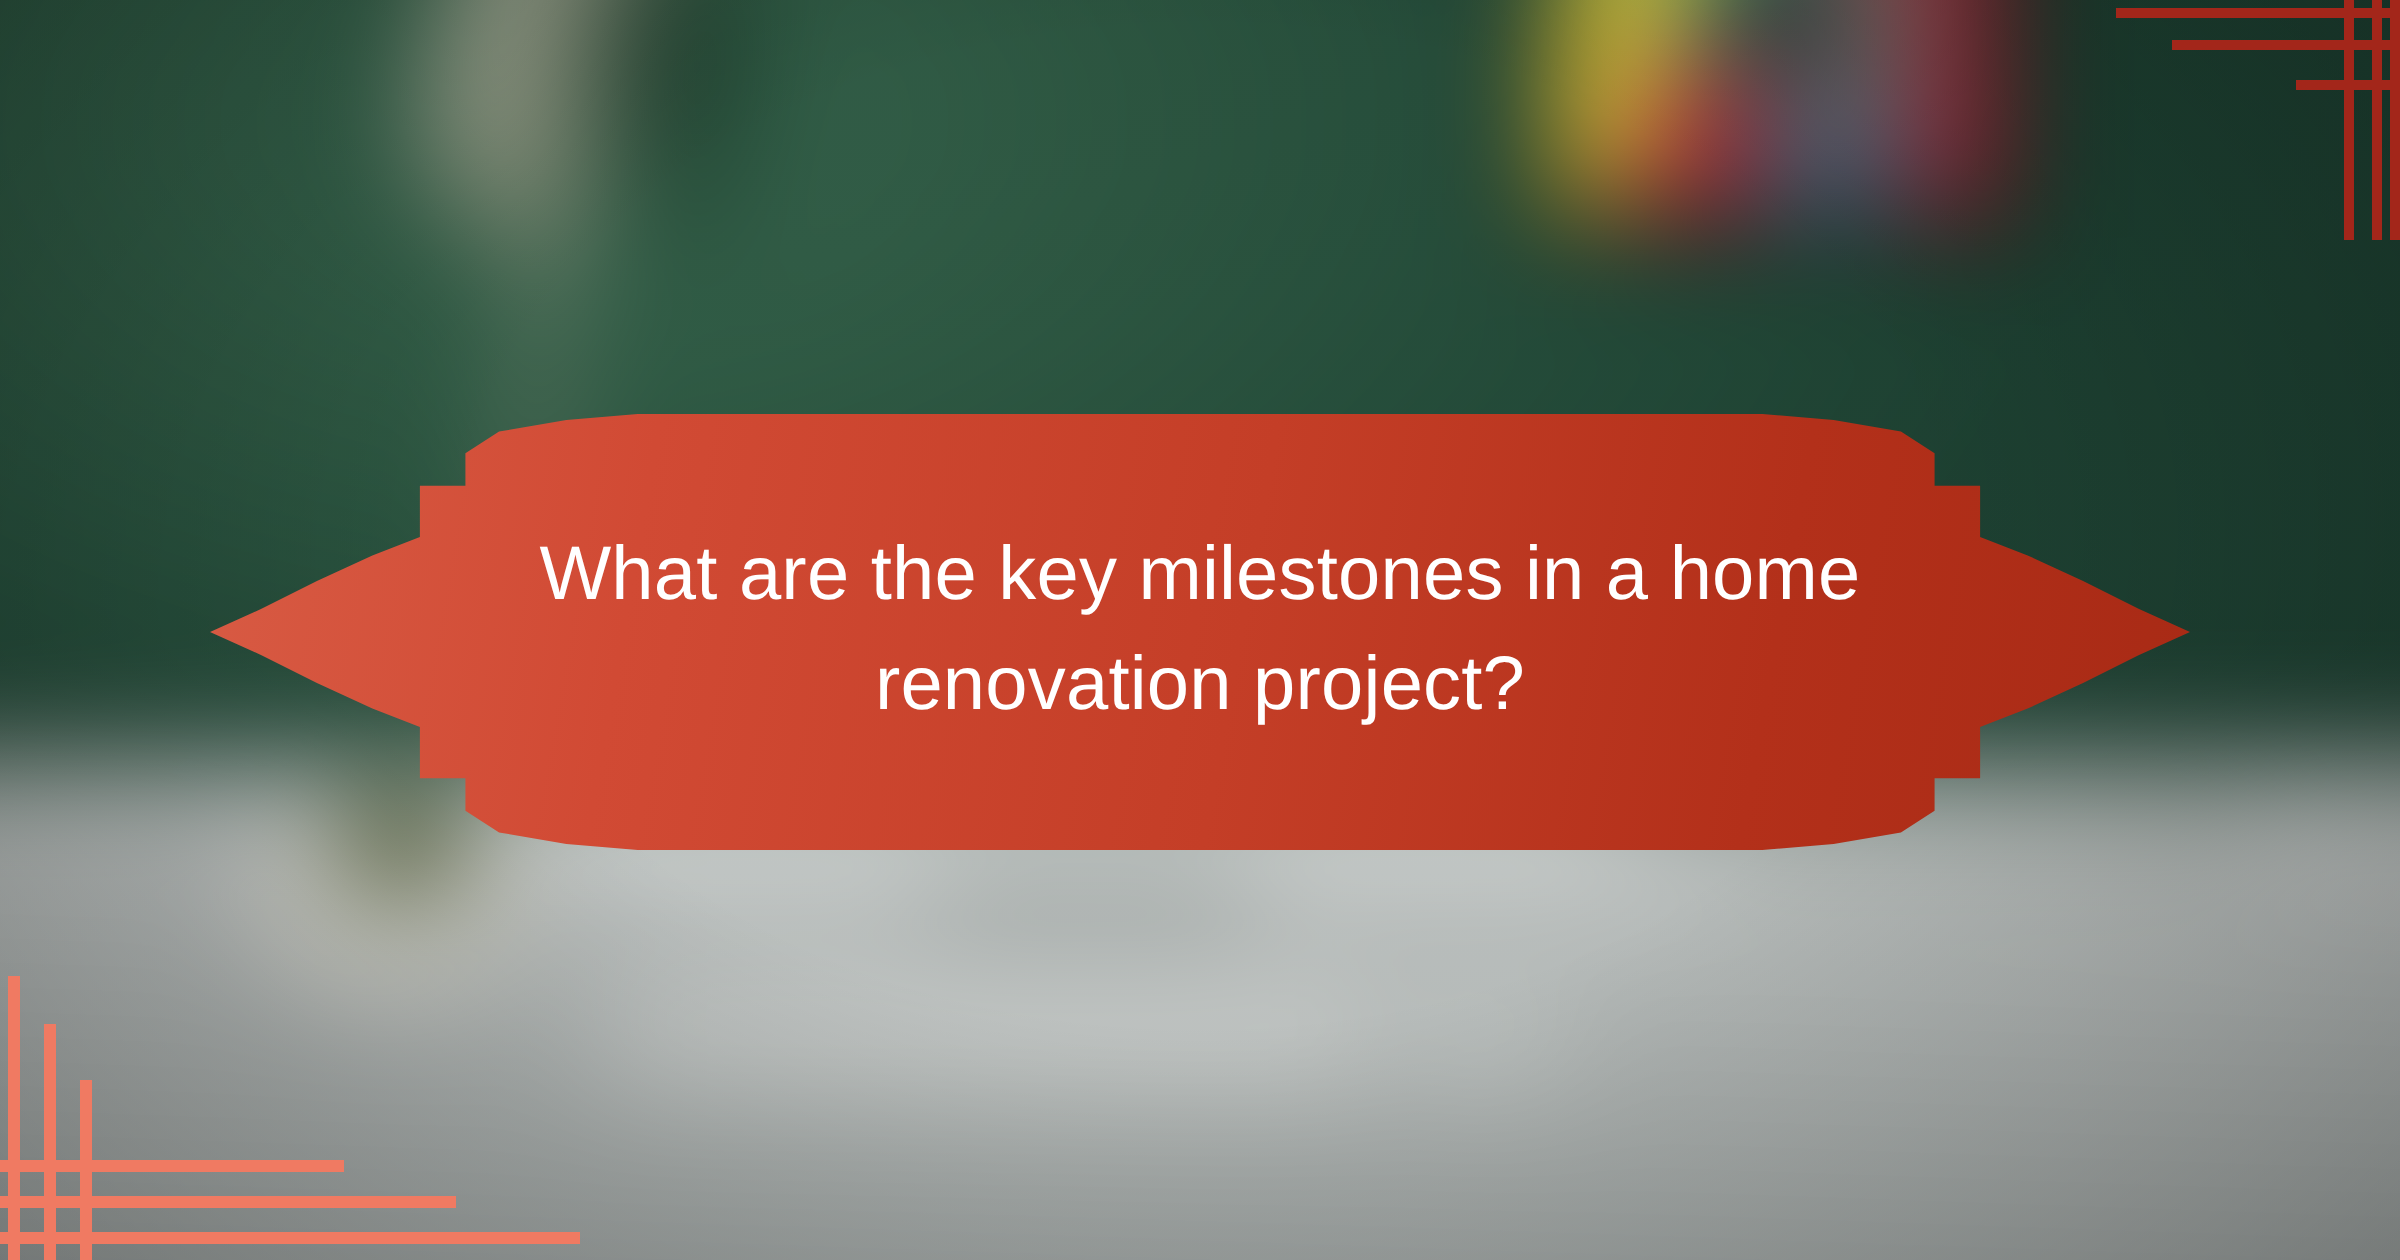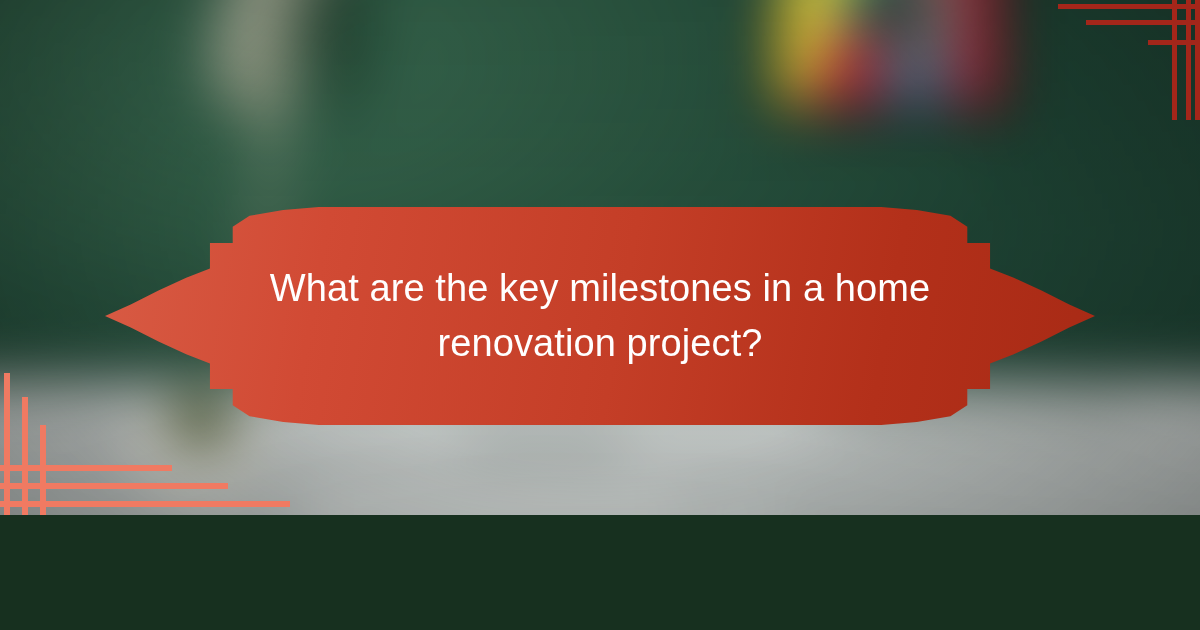--- a/index.html
+++ b/index.html
@@ -7,21 +7,21 @@
 
   html, body {
     width:1200px; height:630px;
     overflow:hidden;
     background:#17301f;
     font-family:"Liberation Sans", sans-serif;
   }
 
   #stage {
     position:relative;
-    width:1200px; height:515px;
+    width:1200px; height:630px;
     overflow:hidden;
     text-decoration:underline;
   }
 
   
   .bg-root {
     position:absolute; inset:0;
     overflow:hidden;
     background:#2a5240;
   }

